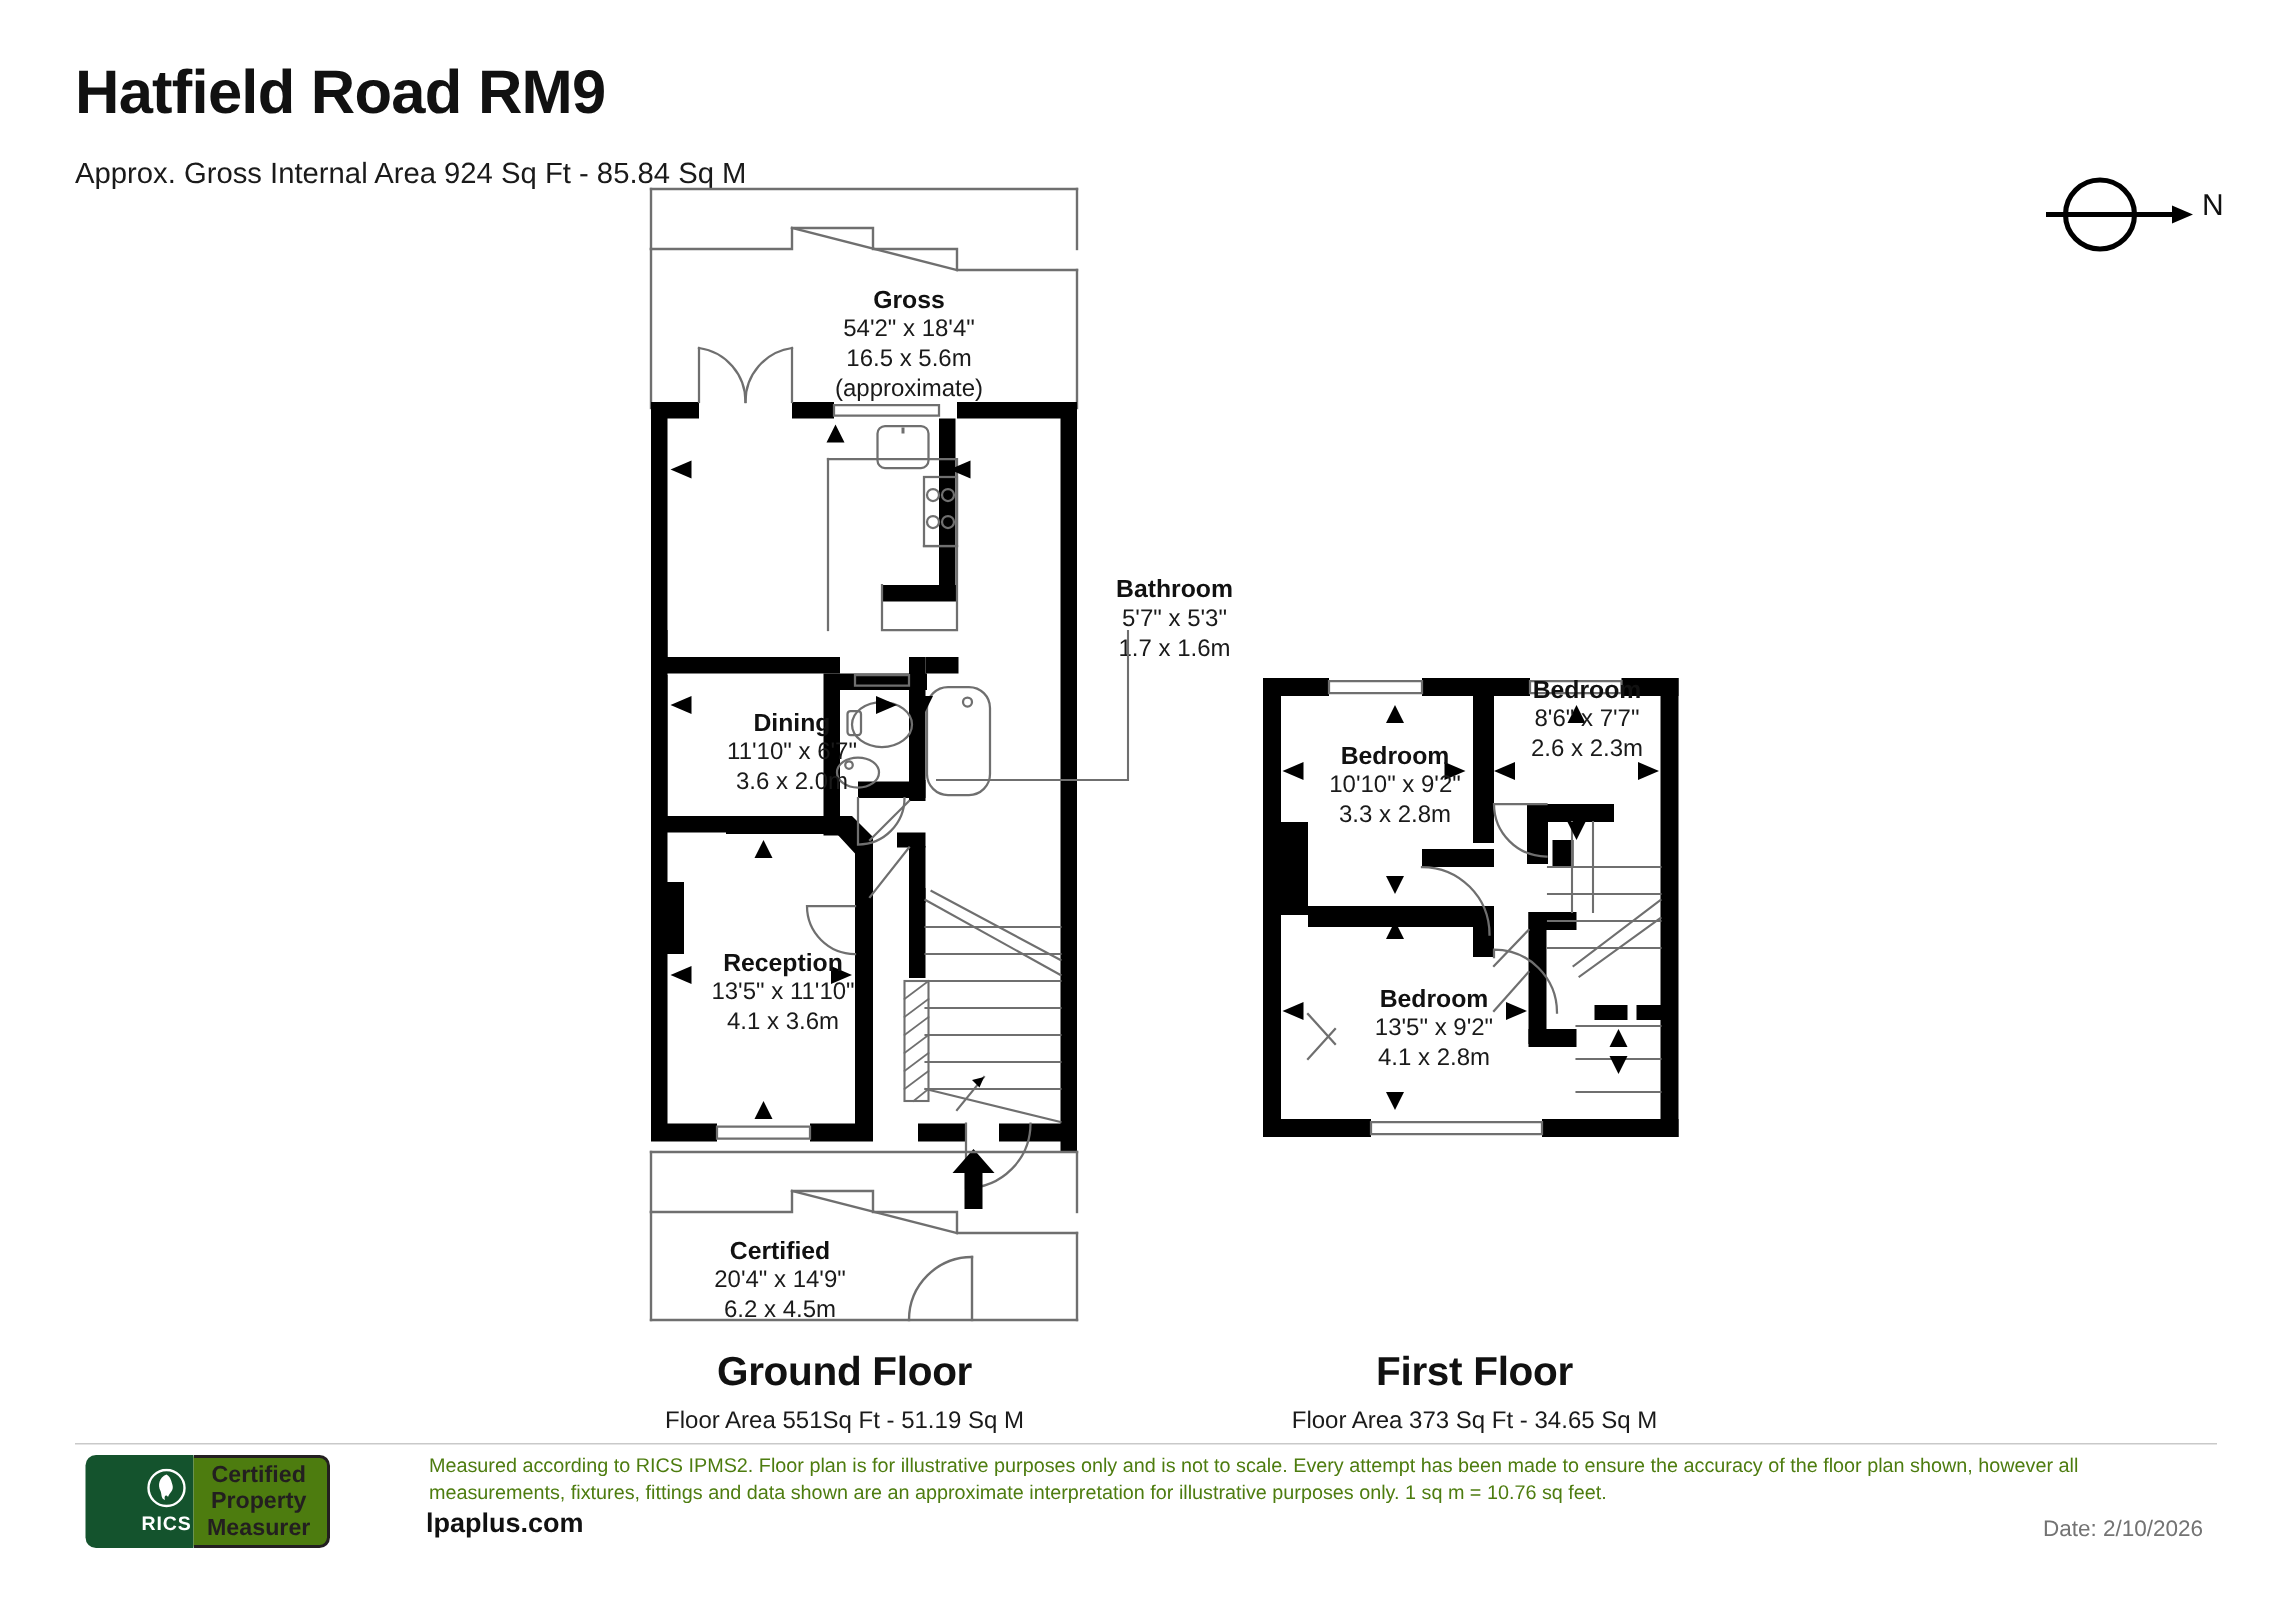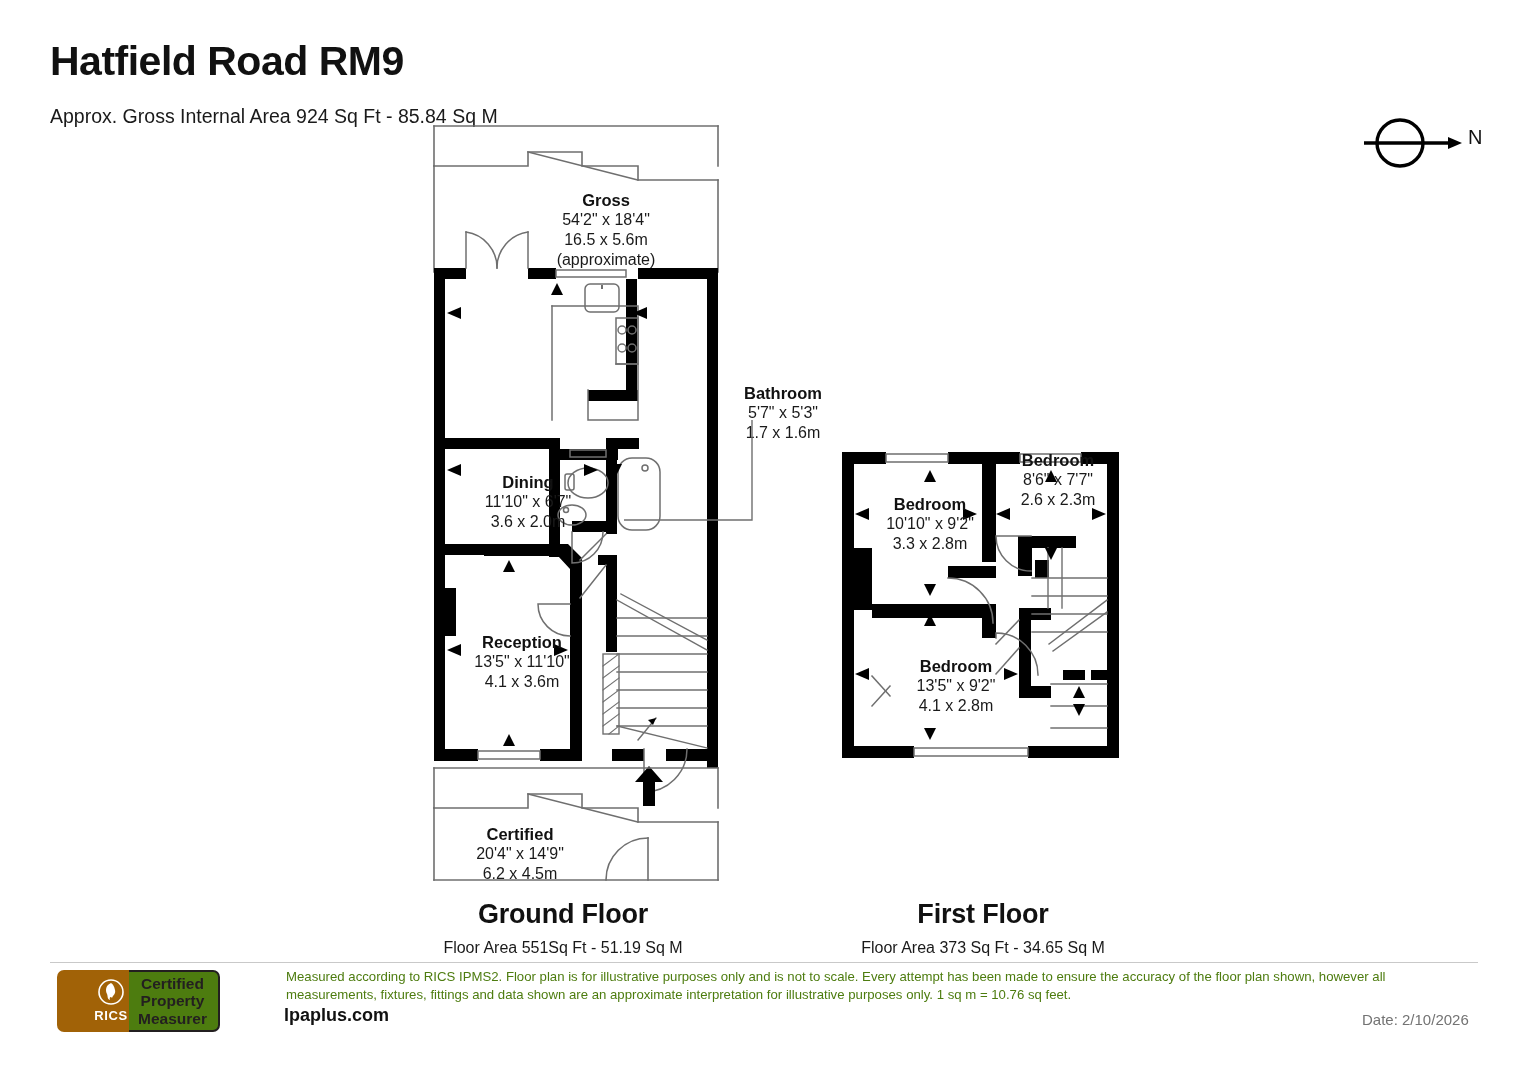--- a/index.html
+++ b/index.html
@@ -56,21 +56,21 @@
   
   #footer-rule {
     position: absolute; left: 50px; top: 962px; width: 1428px;
     height: 1px; background: #c9c9c9;
   }
   #rics-badge {
     position: absolute; left: 57px; top: 970px;
     display: flex; height: 62px; align-items: stretch;
   }
   #rics-mark {
-    width: 72px; background: #a16207;
+    width: 72px; background: #14532d;
     border-radius: 7px 0 0 7px;
     display: flex; flex-direction: column;
     align-items: center; justify-content: center; gap: 1px; padding-left: 36px;
   }
   #rics-mark .rics-word {
     color: #fff; font-size: 13px; font-weight: 700; letter-spacing: 0.6px;
   }
   #rics-text {
     border: 2.5px solid #231f20; border-left: none;
     border-radius: 0 7px 7px 0;

